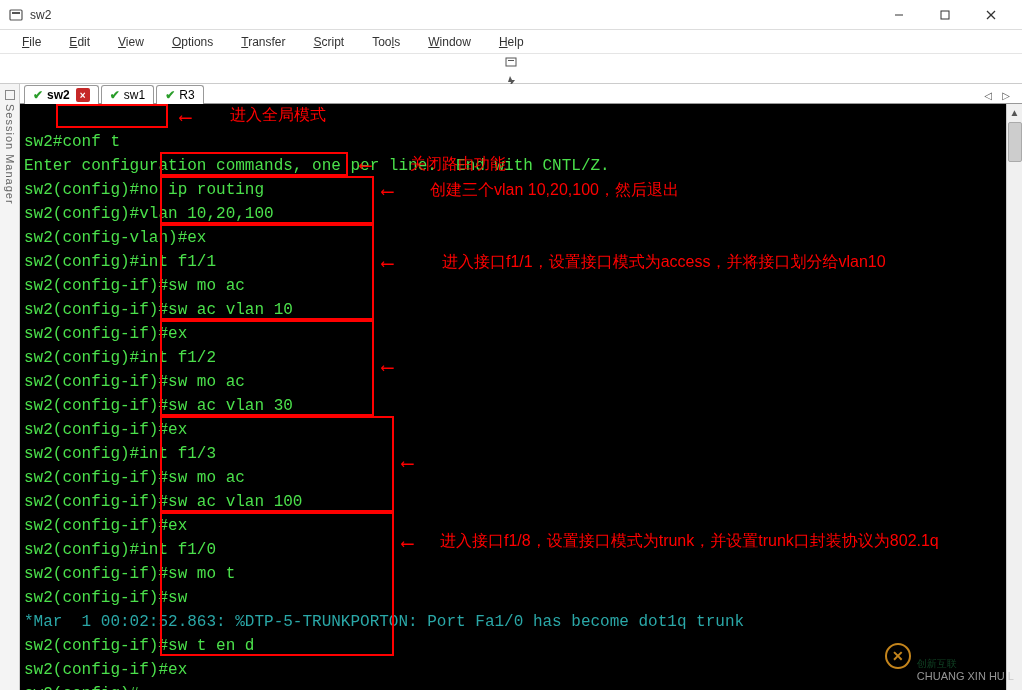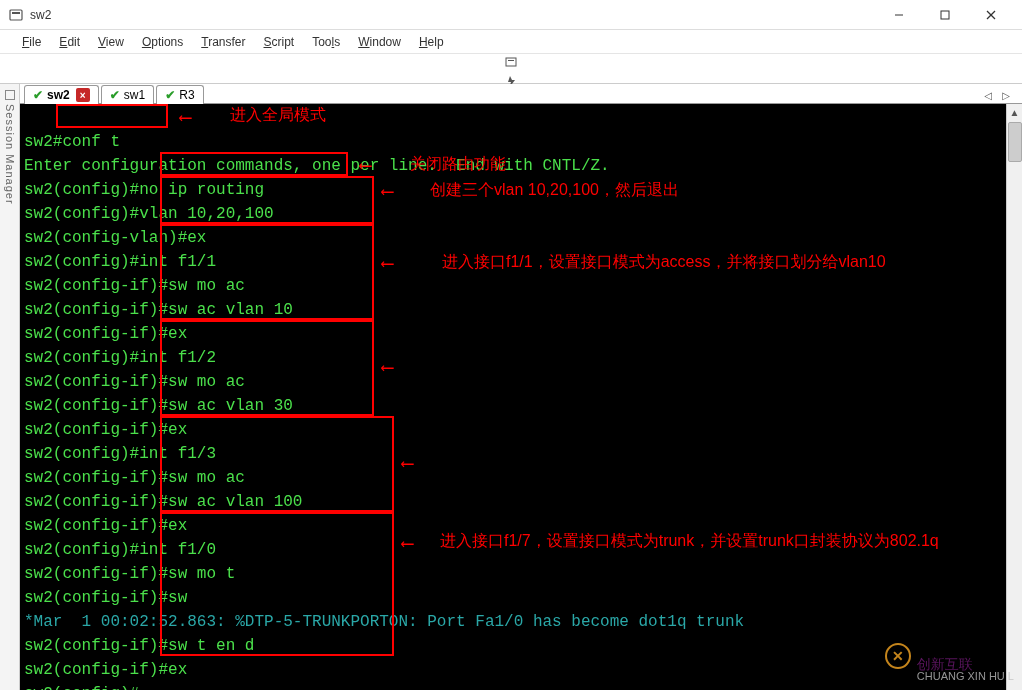--- a/index.html
+++ b/index.html
@@ -2,21 +2,21 @@
 <html><head>
 <meta charset="utf-8">
 <style>
 * { margin: 0; padding: 0; box-sizing: border-box; }
 body { font-family: "Segoe UI", Tahoma, sans-serif; font-size: 12px; background: #f0f0f0; width: 1022px; height: 690px; overflow: hidden; position: relative; }
 .titlebar { display: flex; align-items: center; height: 30px; background: #fff; border-bottom: 1px solid #ddd; padding: 0 8px; }
 .titlebar .icon { width: 16px; height: 16px; margin-right: 6px; display: inline-flex; align-items: center; justify-content: center; }
 .titlebar .title { flex: 1; font-size: 12px; color: #333; }
 .winbtns { display: flex; gap: 0; margin-left: auto; }
 .winbtn { width: 46px; height: 30px; display: flex; align-items: center; justify-content: center; color: #333; }
-.menubar { display: flex; gap: 2px; height: 24px; align-items: center; background: #fff; padding: 0 14px; border-bottom: 1px solid #e5e5e5; }
+.menubar { display: flex; gap: 12px; height: 24px; align-items: center; background: #fff; padding: 0 14px; border-bottom: 1px solid #e5e5e5; }
 .menuitem { padding: 2px 8px; font-size: 12px; color: #333; }
 .menuitem .ul { text-decoration: underline; }
 .toolbar { display: flex; align-items: center; height: 30px; background: #fff; border-bottom: 1px solid #ccc; padding: 0 6px; gap: 4px; flex-direction: column; }
 .toolbtn { width: 22px; height: 22px; display: flex; align-items: center; justify-content: center; border: 1px solid transparent; color: #555; }
 .hostinput { width: 130px; height: 20px; border: 1px solid #ccc; padding: 0 4px; font-size: 11px; color: #888; margin: 0 6px; }
 .divider { width: 1px; height: 20px; background: #ddd; margin: 0 4px; }
 .content { display: flex; height: calc(690px - 30px - 24px - 30px); }
 .sidetab { width: 20px; background: #f4f4f4; border-right: 1px solid #ccc; display: flex; flex-direction: column; align-items: center; padding-top: 6px; }
 .sidelabel { writing-mode: vertical-rl; font-size: 11px; color: #666; margin-top: 4px; letter-spacing: 1px; }
 .tabsbar { height: 24px; background: #fff; border-bottom: 1px solid #999; display: flex; align-items: flex-end; padding: 0 4px; position: relative; }
@@ -239,31 +239,31 @@
         <div class="ann-label" style="left:410px; top:75px;">创建三个vlan 10,20,100，然后退出</div>
 
         <div class="arrow" style="left:362px; top:148px;">⟵</div>
         <div class="ann-label" style="left:422px; top:147px;">进入接口f1/1，设置接口模式为access，并将接口划分给vlan10</div>
 
         <div class="arrow" style="left:362px; top:252px;">⟵</div>
 
         <div class="arrow" style="left:382px; top:348px;">⟵</div>
 
         <div class="arrow" style="left:382px; top:428px;">⟵</div>
-        <div class="ann-label" style="left:420px; top:426px;">进入接口f1/7，设置接口模式为trunk，并设置trunk口封装协议为802.1q</div>
+        <div class="ann-label" style="left:420px; top:426px;">进入接口f1/8，设置接口模式为trunk，并设置trunk口封装协议为802.1q</div>
       </div>
       <div class="scroll">
         <div class="scrollbtn">▲</div>
         <div class="thumb"></div>
         <div style="flex:1"></div>
 
       </div>
     </div>
   </div>
 </div>
 
 <div class="watermark">
   <div class="wm-logo">✕</div>
   <div class="wm-text">
-    <span style="font-size:14px;color:#701a75;margin-top:28px;">创新互联</span>
+    <span style="font-size:10px;color:#14532d;margin-top:28px;">创新互联</span>
     <span>CHUANG XIN HU L</span>
   </div>
 </div>
 
 </body></html>

